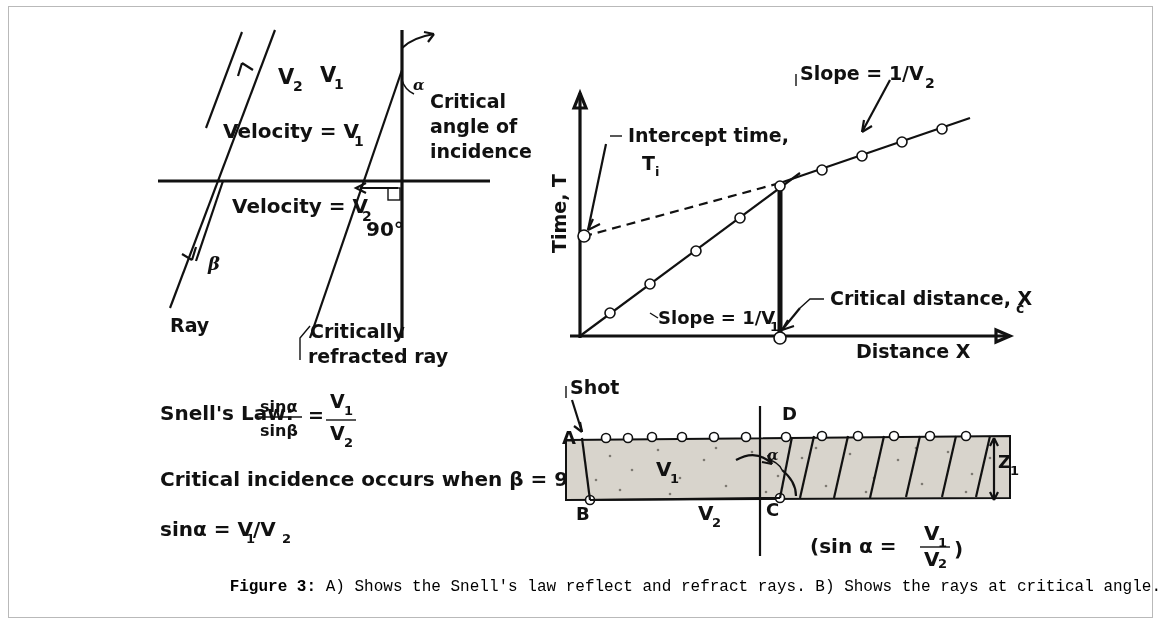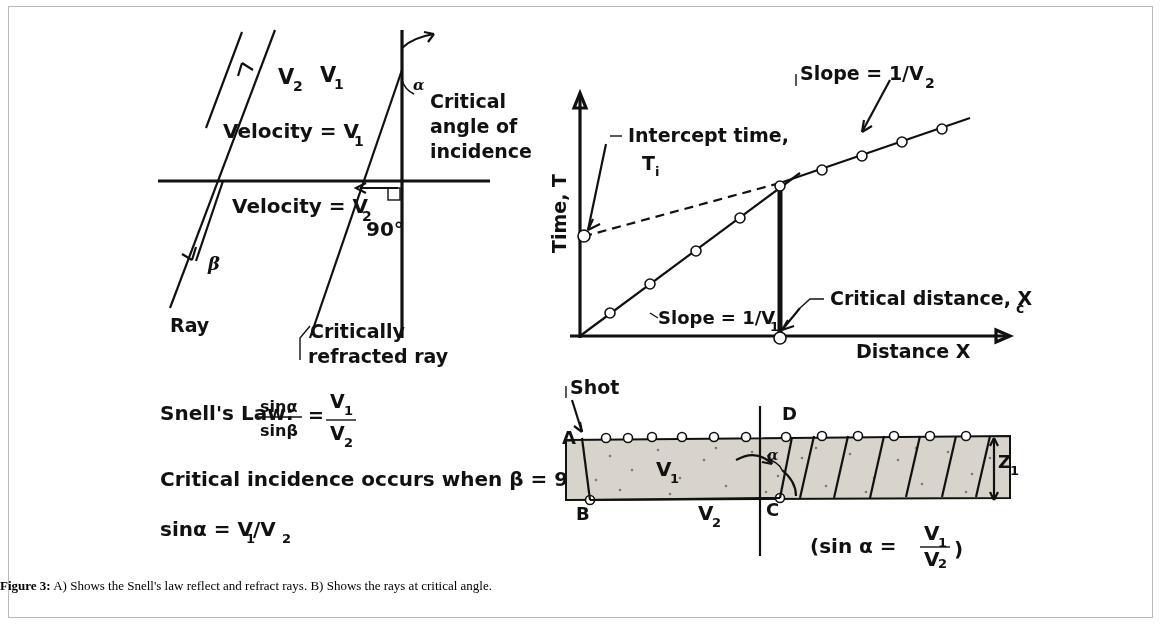--- a/index.html
+++ b/index.html
@@ -38,24 +38,24 @@
     left: 0;
     top: 0;
     width: 1141px;
     height: 560px;
   }
   .cap {
     position: absolute;
     left: 0;
     top: 578px;
     width: 1161px;
-    text-align: left;
-    font-size: 13px;
+    text-align: right;
+    font-size: 16px;
     color: #000000;
-    font-family: Liberation Serif, serif;
+    font-family: Liberation Mono, monospace;
   }
   .cap b { font-weight: bold; }
   .hand {
     font-family: "DejaVu Sans", sans-serif;
     font-weight: bold;
     fill: #111111;
   }
   .hand-i {
     font-family: "DejaVu Serif", serif;
     font-style: italic;

